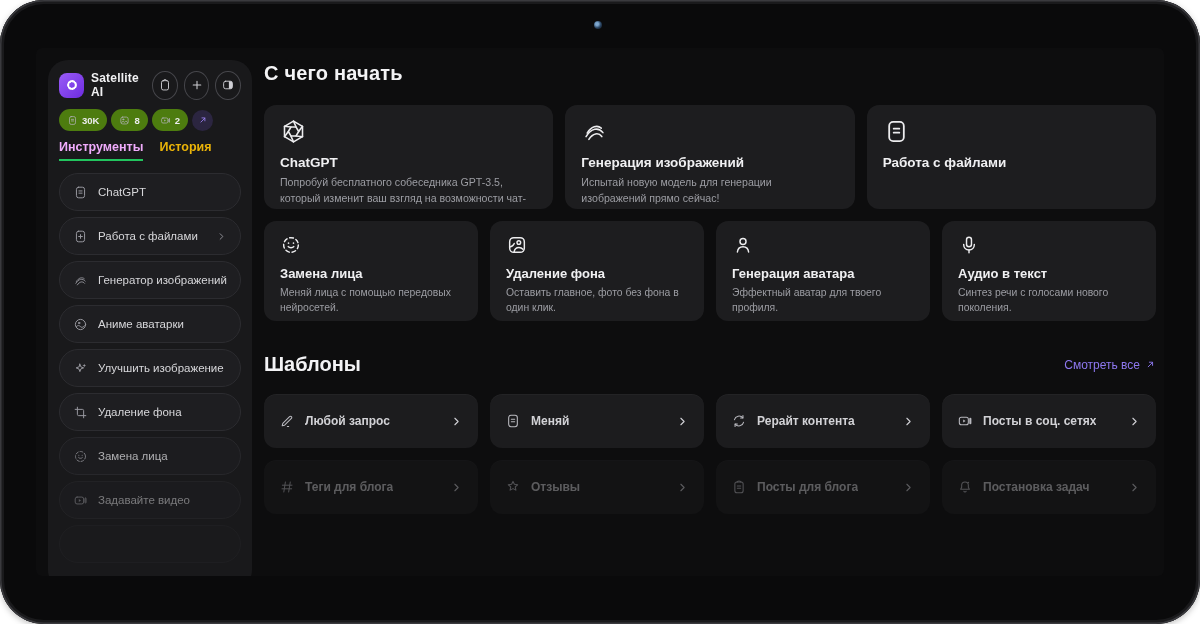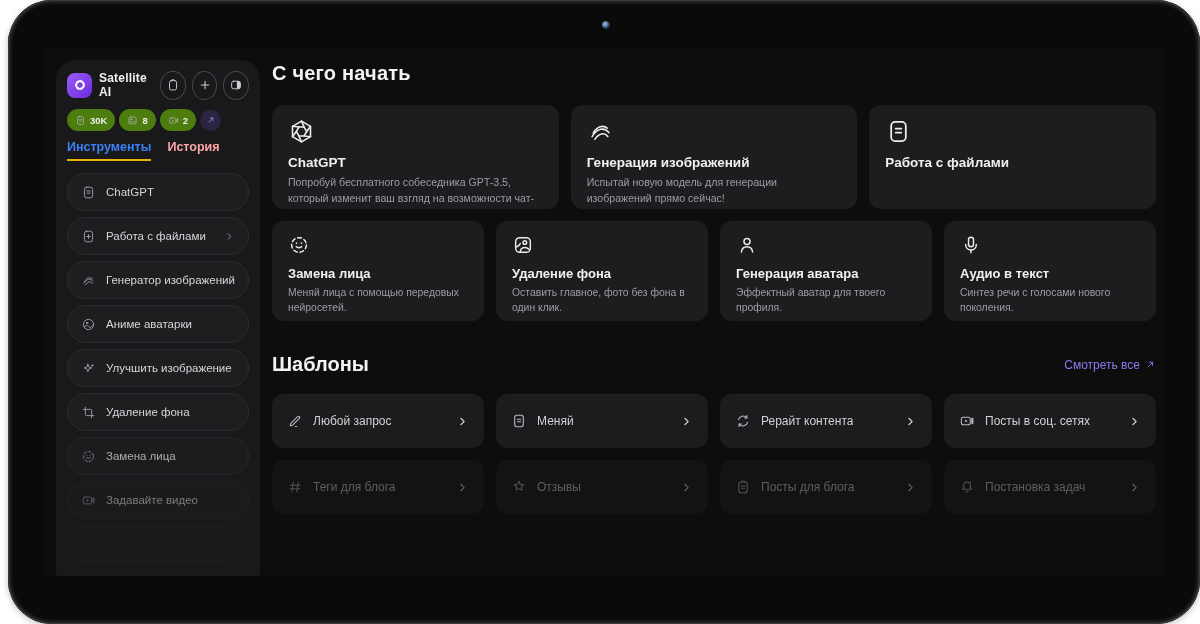--- a/index.html
+++ b/index.html
@@ -1,21 +1,21 @@
 <!DOCTYPE html>
 <html><head>
 <meta charset="utf-8">
 <style>
   html,body{margin:0;padding:0;width:1200px;height:624px;background:#ffffff;
     font-family:"Liberation Sans","DejaVu Sans",sans-serif;-webkit-font-smoothing:antialiased;}
   *{box-sizing:border-box;}
 
   
   .tablet{position:absolute;inset:0;background:#0a0a0b;border-radius:44px;
-    box-shadow:inset 0 0 0 1.5px #3a3a3e, inset 0 0 0 4px #1a1a1c, 0 2px 6px rgba(0,0,0,.25);margin-left:8px;}
+    box-shadow:inset 0 0 0 1.5px #3a3a3e, inset 0 0 0 4px #1a1a1c, 0 2px 6px rgba(0,0,0,.25);}
   .camera{position:absolute;left:594px;top:21px;width:8px;height:8px;border-radius:50%;
     background:radial-gradient(circle at 38% 38%, #7da7cf 0 20%, #27415e 55%, #0d1015 100%);}
   .screen{position:absolute;left:36px;top:48px;right:36px;bottom:48px;background:#0d0d0e;
     border-radius:6px;overflow:hidden;}
 
   
   .sidebar{position:absolute;left:12px;top:12px;width:204px;bottom:-14px;background:#19191b;
     border-radius:20px;padding:10px 11px;overflow:hidden;}
   .sb-header{display:flex;align-items:center;height:30px;margin-bottom:9px;}
   .logo{width:25px;height:25px;border-radius:8px;background:linear-gradient(135deg,#9a5cf6,#6d2be0);
@@ -28,22 +28,22 @@
 
   .badges{display:flex;align-items:center;gap:4px;margin-bottom:9px;}
   .badge{display:flex;align-items:center;gap:4px;background:#4d7c0f;border-radius:12px;
     height:22px;padding:0 8px;color:#ececef;font-size:9.5px;font-weight:bold;}
   .badge .ic{width:11px;height:11px;color:#b4b4ba;}
   .upg{width:21px;height:21px;border-radius:50%;background:#2b2540;display:flex;align-items:center;
     justify-content:center;color:#9d83f5;border:none;cursor:pointer;padding:0;}
   .upg .ic{width:10px;height:10px;}
 
   .tabs{display:flex;gap:16px;margin-bottom:12px;}
-  .tab{font-size:12.5px;font-weight:bold;color:#fca5a5;padding-bottom:5px;cursor:pointer;}
-  .tab.active{color:#3b82f6;border-bottom:2px solid #eab308;}
+  .tab{font-size:12.5px;font-weight:bold;color:#eab308;padding-bottom:5px;cursor:pointer;}
+  .tab.active{color:#f0abfc;border-bottom:2px solid #22c55e;}
 
   .side-items{display:flex;flex-direction:column;gap:6px;}
   .side-item{height:38px;border:1px solid #2c2c30;background:#1e1e21;border-radius:19px;
     display:flex;align-items:center;gap:10px;padding:0 13px;cursor:pointer;}
   .side-item .si-icon{width:15px;height:15px;color:#97979e;flex:0 0 auto;}
   .side-item .si-label{font-size:11.5px;color:#d7d7da;white-space:nowrap;overflow:hidden;}
   .side-item .si-chev{width:11px;height:11px;color:#96969c;margin-left:auto;}
   .side-items .side-item:nth-child(7){opacity:.78;}
   .side-items .side-item:nth-child(8){opacity:.5;}
   .side-items .side-item:nth-child(9){opacity:.3;}
@@ -67,21 +67,21 @@
 
   .tpl-head{display:flex;align-items:center;justify-content:space-between;margin-top:32px;margin-bottom:18px;}
   .tpl-title{font-size:20px;font-weight:bold;color:#f3f3f5;}
   .see-all{display:flex;align-items:center;gap:5px;color:#8e78f0;font-size:12px;cursor:pointer;}
   .see-all .ic{width:11px;height:11px;}
 
   .tpl-grid{display:grid;grid-template-columns:repeat(4,1fr);grid-auto-rows:54px;gap:12px;}
   .tpl{background:#1c1c1e;border-radius:12px;display:flex;align-items:center;gap:10px;
     padding:0 15px;cursor:pointer;box-shadow:inset 0 1px 0 rgba(255,255,255,.03);}
   .tpl .t-icon{width:16px;height:16px;color:#b9b9bf;flex:0 0 auto;}
-  .tpl .t-label{font-size:12px;color:#d2d2d6;white-space:nowrap;overflow:hidden;}
+  .tpl .t-label{font-size:12px;color:#d2d2d6;white-space:nowrap;overflow:hidden;font-weight:bold;}
   .tpl .t-chev{width:13px;height:13px;color:#cfcfd4;margin-left:auto;}
   .tpl.dim{opacity:.4;}
 
   .ic svg,.si-icon svg,.c-icon svg,.t-icon svg,.si-chev svg,.t-chev svg{width:100%;height:100%;display:block;}
 </style>
 </head>
 <body>
 
 <div class="tablet">
   <div class="camera"></div>

